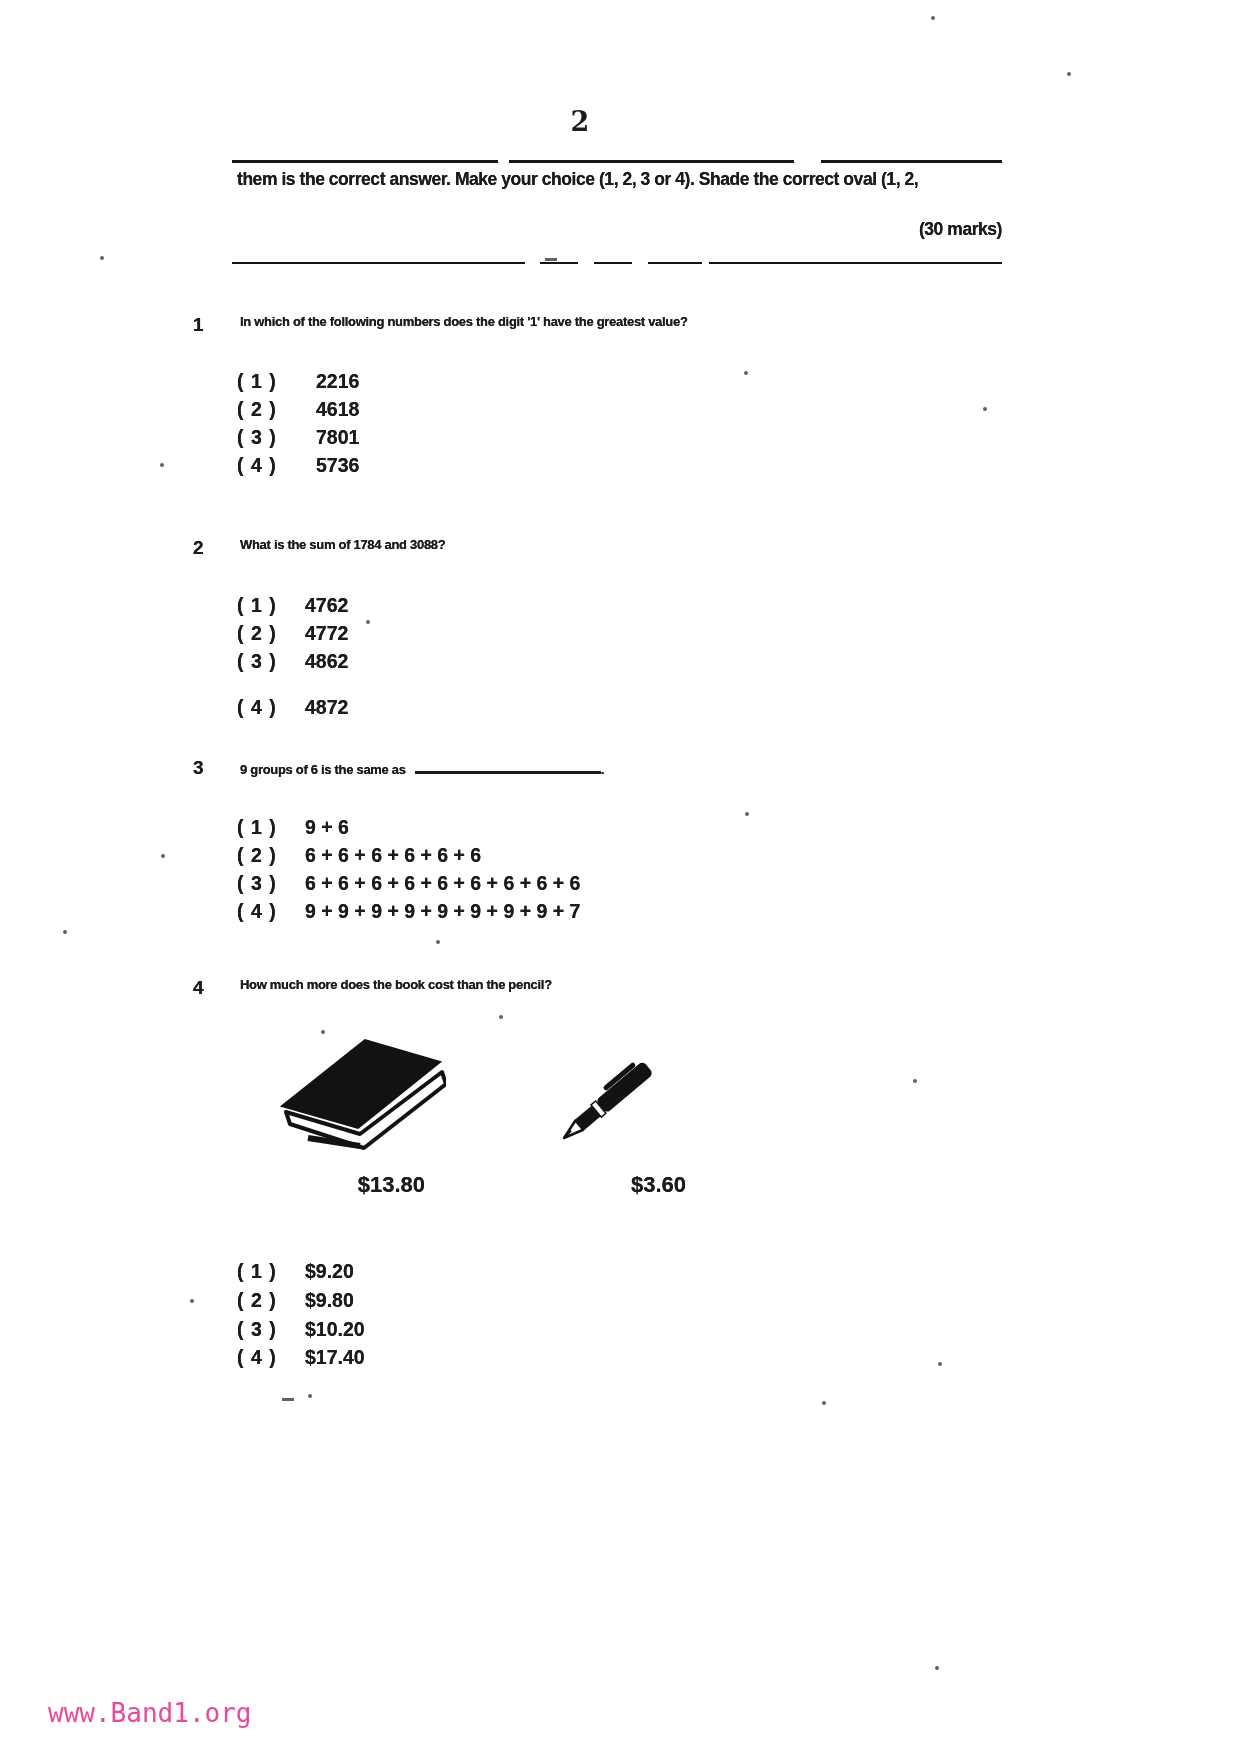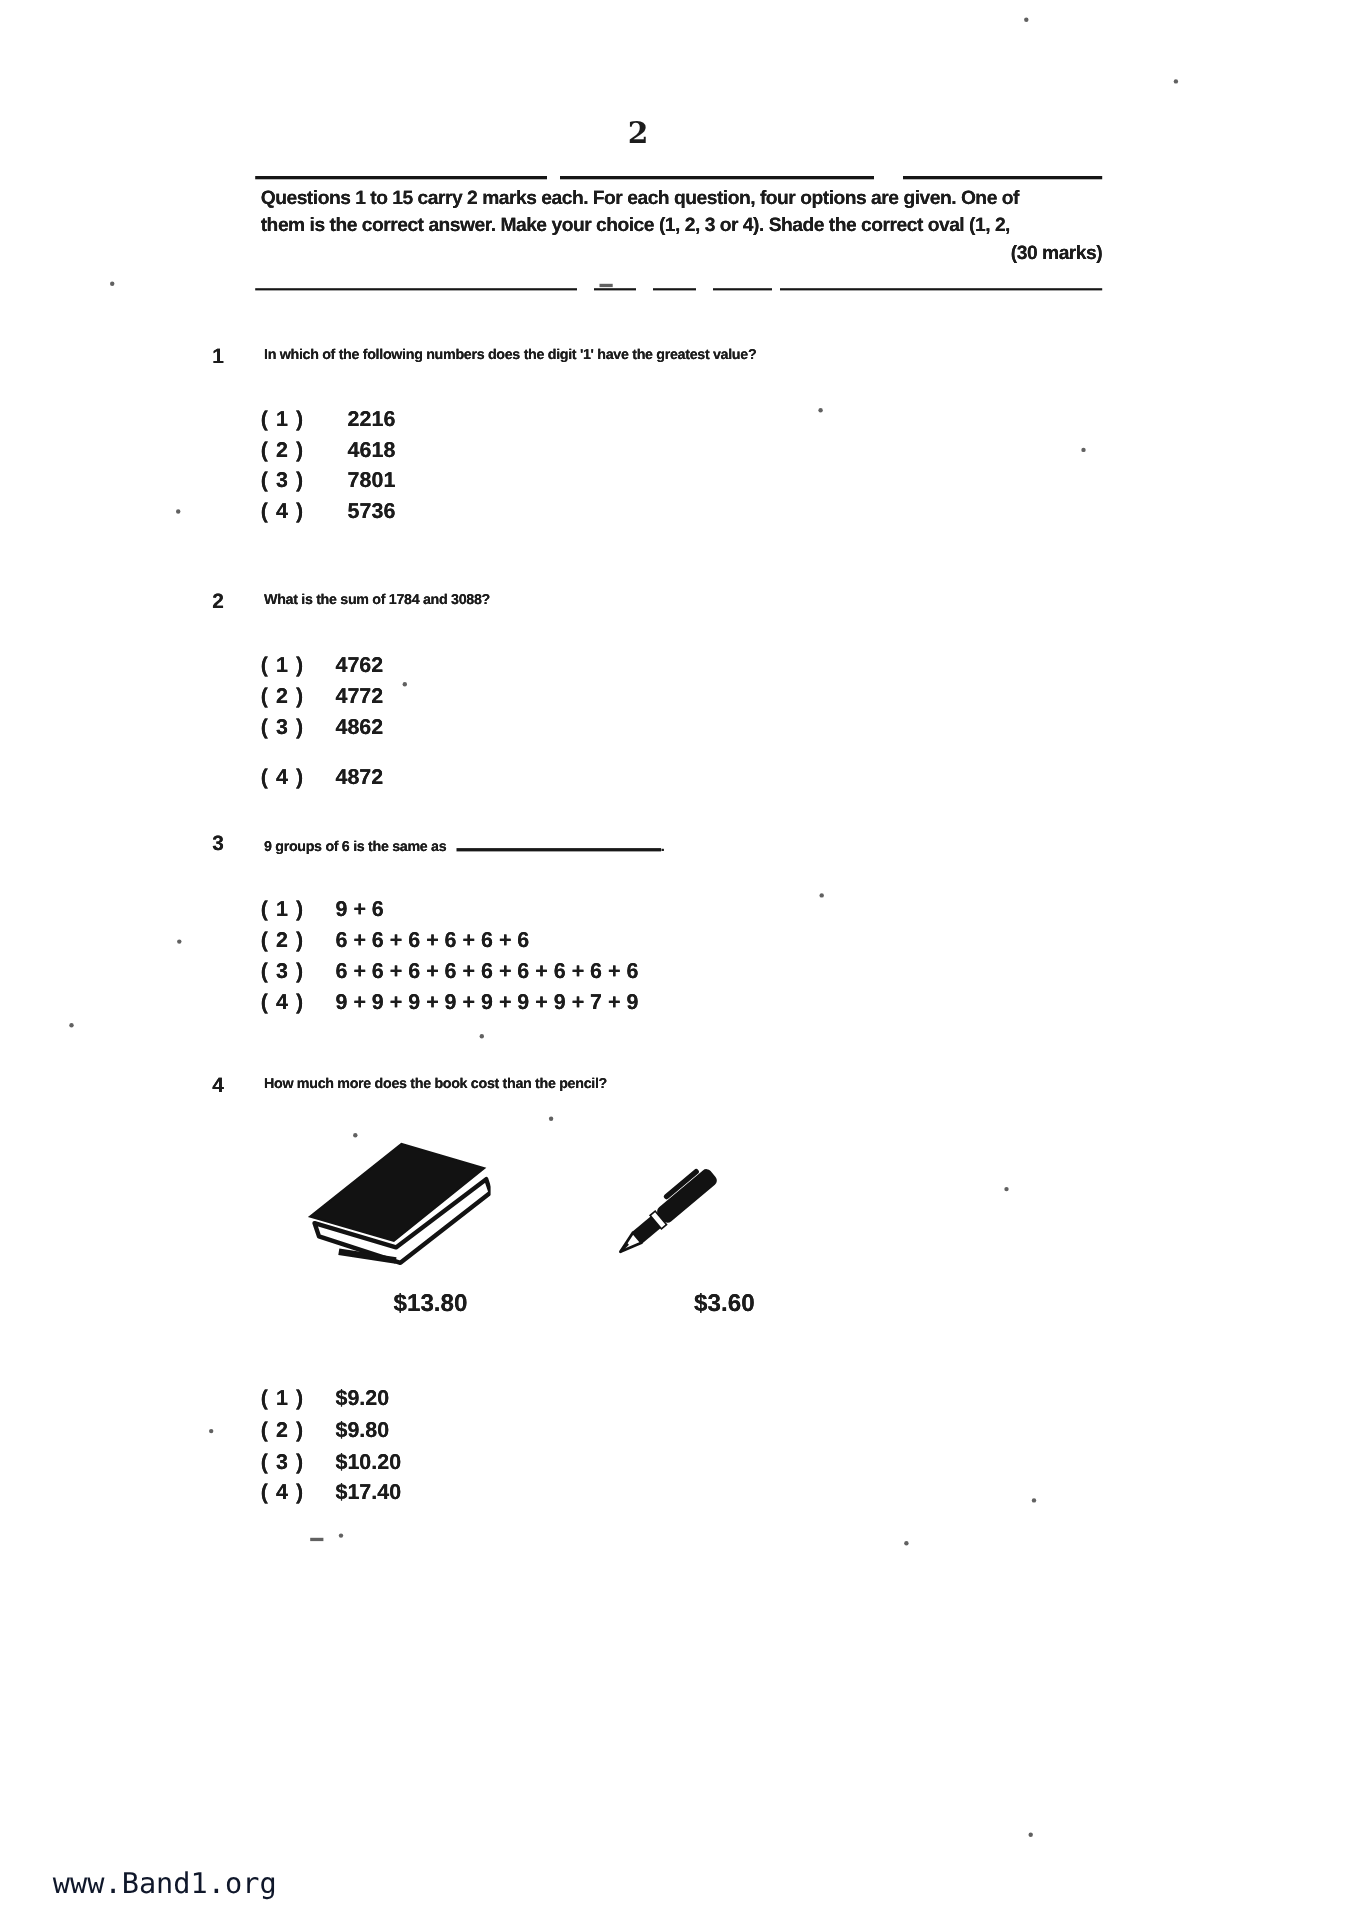--- a/index.html
+++ b/index.html
@@ -79,41 +79,40 @@
   .olabel-wide{width:79px;}
   .price{
     font-size:22px; font-weight:700;
     text-align:right;
     text-shadow:0 0 0.5px currentColor;
   }
   .footer{
     left:48px; top:1698px;
     font-family:"DejaVu Sans Mono", monospace;
     font-size:26px;
-    color:#0f172a;
+    color:#ec4899;
   }
   .speck{
     position:absolute;
     background:#3a3a3a;
     width:4px;height:4px;border-radius:50%;
     opacity:.8;
   }
   .dash{width:12px;height:3px;border-radius:0;}
   svg{display:block;}
 </style>
 </head>
 <body>
 
 <div class="page">
 
   <div class="abs page-number">2</div>
 
   <div class="abs rule rule-top"></div>
   <div class="abs instructions">
-    <div class="iline">Questions 1 to 15 carry 2 marks each. For each question, four options are given. One of</div>
     <div class="iline">them is the correct answer. Make your choice (1, 2, 3 or 4). Shade the correct oval (1, 2,</div>
     <div class="marks">(30 marks)</div>
   </div>
   <div class="abs rule rule-bottom"></div>
 
   <div class="abs qnum" style="top:314px">1</div>
   <div class="abs qtext" style="top:314px">In which of the following numbers does the digit '1' have the greatest value?</div>
   <div class="abs opt" style="top:370px">
     <span class="olabel olabel-wide">( 1 )</span><span>2216</span>
   </div>
@@ -149,21 +148,21 @@
   <div class="abs opt" style="top:816px">
     <span class="olabel">( 1 )</span><span>9 + 6</span>
   </div>
   <div class="abs opt" style="top:844px">
     <span class="olabel">( 2 )</span><span>6 + 6 + 6 + 6 + 6 + 6</span>
   </div>
   <div class="abs opt" style="top:872px">
     <span class="olabel">( 3 )</span><span>6 + 6 + 6 + 6 + 6 + 6 + 6 + 6 + 6</span>
   </div>
   <div class="abs opt" style="top:900px">
-    <span class="olabel">( 4 )</span><span>9 + 9 + 9 + 9 + 9 + 9 + 9 + 7 + 9</span>
+    <span class="olabel">( 4 )</span><span>9 + 9 + 9 + 9 + 9 + 9 + 9 + 9 + 7</span>
   </div>
 
   <div class="abs qnum" style="top:977px">4</div>
   <div class="abs qtext" style="top:977px">How much more does the book cost than the pencil?</div>
 
   <div class="abs" style="left:268px;top:1032px">
     <svg width="178" height="132" viewBox="0 0 178 132">
       <polygon points="18,80 92,102 174,40 178,52 96,116 22,92" fill="#ffffff" stroke="#121212" stroke-width="4" stroke-linejoin="round"></polygon>
       <polygon points="14,74 97,8 172,30 90,96" fill="#121212" stroke="#121212" stroke-width="2"></polygon>
       <line x1="40" y1="106" x2="92" y2="114" stroke="#121212" stroke-width="6"></line>

